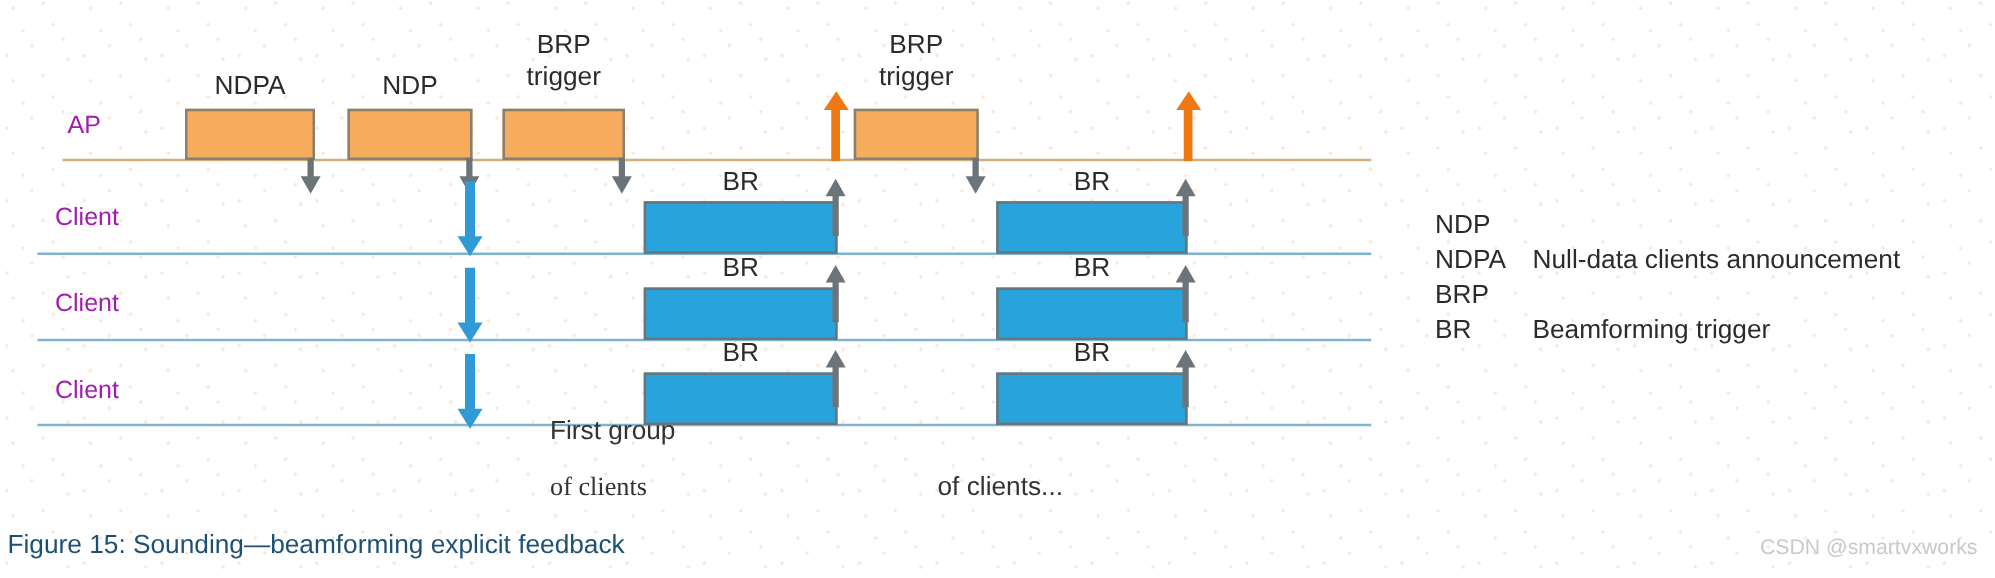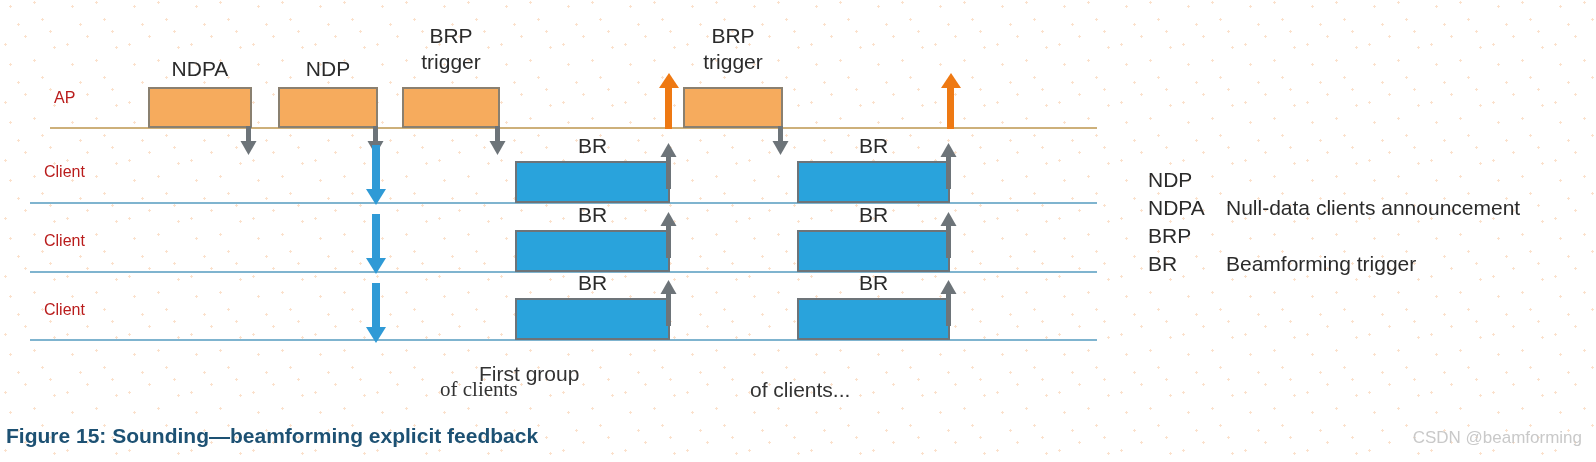--- a/index.html
+++ b/index.html
@@ -31,22 +31,22 @@
     width: 1130px;
     height: 410px;
   }
   .lbl {
     position: absolute;
     font-family: "Liberation Sans", sans-serif;
     color: #2b2b2b;
     white-space: pre;
   }
   .rowlabel {
-    font-size: 16px;
-    color: #b91c1c;
+    font-size: 20px;
+    color: #a21caf;
     text-align: right;
   }
   .boxlabel {
     font-size: 21px;
     color: #2b2b2b;
     text-align: center;
   }
   .grouplabel {
     font-size: 21px;
     color: #333333;
@@ -83,21 +83,21 @@
     align-items: baseline;
     height: 28px;
   }
   .legend-abbr { width: 78px; flex: none; }
   .legend-desc { white-space: pre; }
   .caption {
     position: absolute;
     left: 6px;
     top: 424px;
     font-size: 21px;
-    font-weight: bold;
+    font-weight: normal;
     color: #1d5173;
     white-space: pre;
   }
   .watermark {
     position: absolute;
     right: 14px;
     top: 428px;
     font-size: 17px;
     color: #c9c9c9;
     white-space: pre;
@@ -234,21 +234,21 @@
     </svg>
     <svg class="arrow" style="left:938px; top:212px; width:22px; height:46px;" viewBox="0 0 22 46" xmlns="http://www.w3.org/2000/svg">
       <rect x="8" y="11" width="5" height="35" fill="#6d7479"></rect>
       <polygon points="2.5,14 18.5,14 10.5,0" fill="#6d7479"></polygon>
     </svg>
     <svg class="arrow" style="left:938px; top:280px; width:22px; height:46px;" viewBox="0 0 22 46" xmlns="http://www.w3.org/2000/svg">
       <rect x="8" y="11" width="5" height="35" fill="#6d7479"></rect>
       <polygon points="2.5,14 18.5,14 10.5,0" fill="#6d7479"></polygon>
     </svg>
 
-    <div class="lbl grouplabel" style="left:440px; top:361px;margin-left:39px;">First group</div>
+    <div class="lbl grouplabel" style="left:440px; top:332px;">First group</div>
     <div class="lbl grouplabel" style="left:440px; top:377px;font-family:Liberation Serif, serif;">of clients</div>
     <div class="lbl grouplabel" style="left:750px; top:377px;">of clients...</div>
 
   </div>
 
   <div class="legend">
     <div class="legend-row">
       <span class="legend-abbr">NDP</span>
     </div>
     <div class="legend-row">
@@ -258,15 +258,15 @@
     <div class="legend-row">
       <span class="legend-abbr">BRP</span>
     </div>
     <div class="legend-row">
       <span class="legend-abbr">BR</span>
       <span class="legend-desc">Beamforming trigger</span>
     </div>
   </div>
 
   <div class="caption">Figure 15: Sounding—beamforming explicit feedback</div>
-  <div class="watermark">CSDN @beamforming</div>
+  <div class="watermark">CSDN @smartvxworks</div>
 
 </div>
 
 </body></html>

